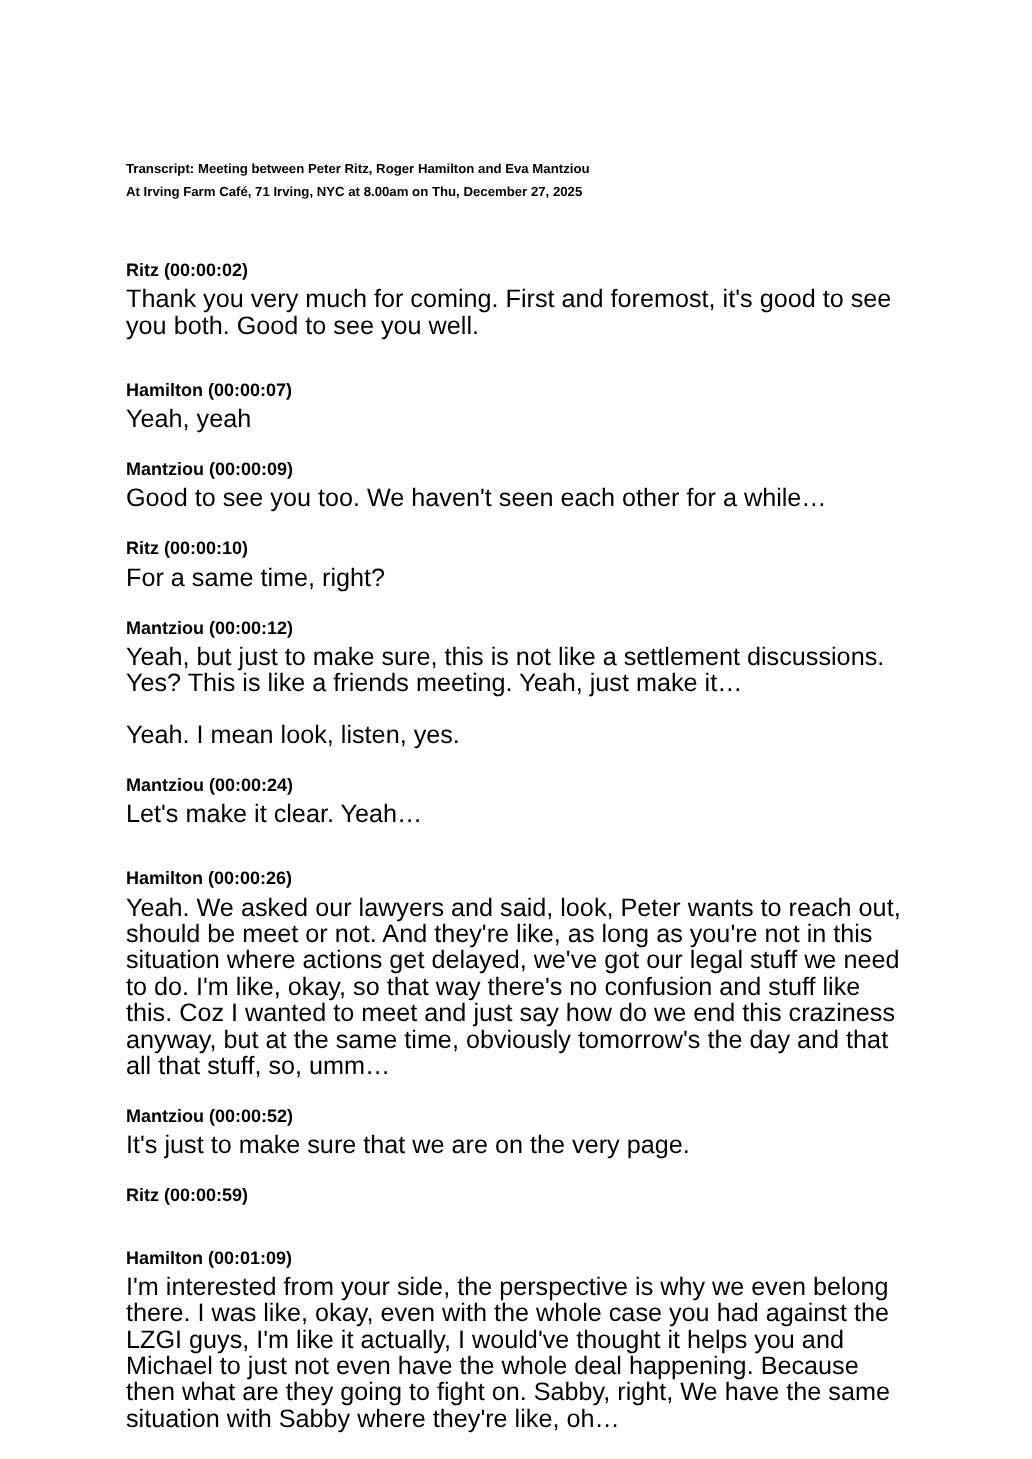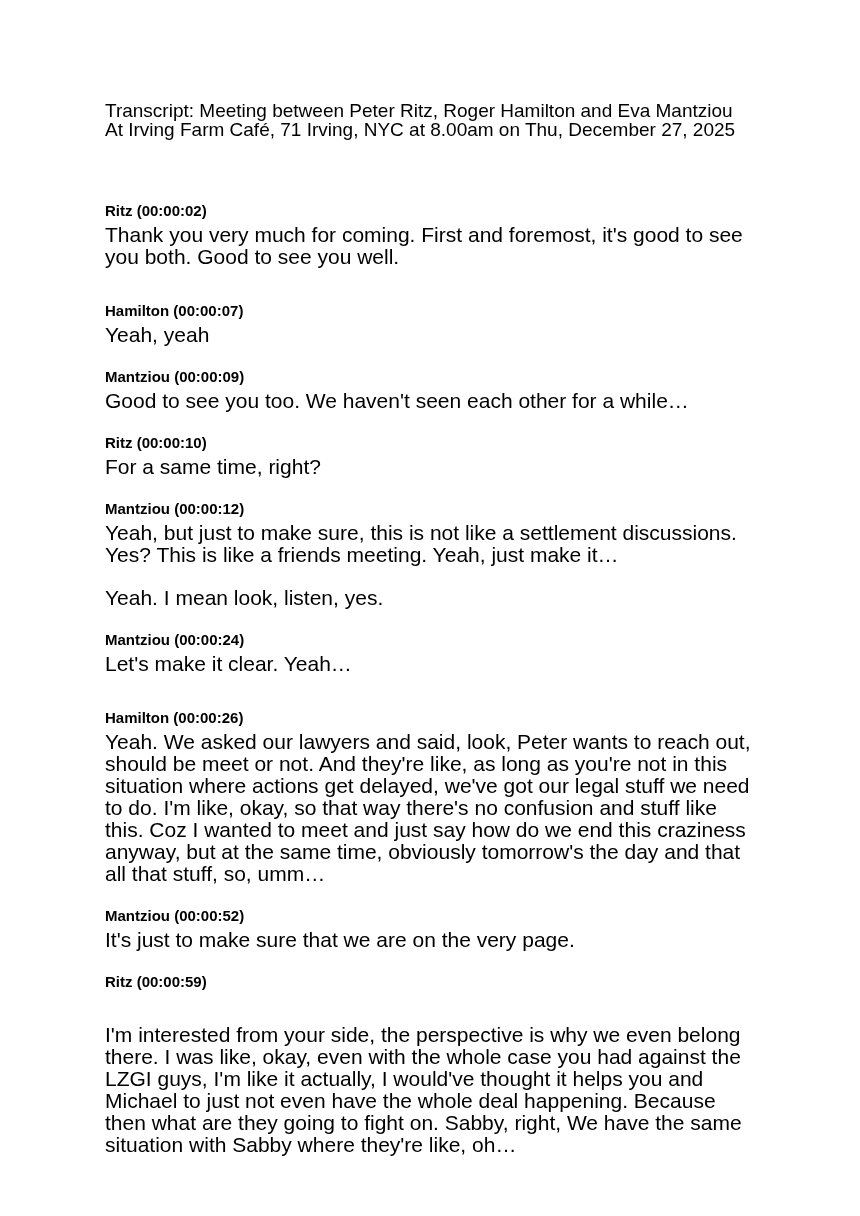--- a/index.html
+++ b/index.html
@@ -12,29 +12,30 @@
   .page {
     position: relative;
     width: 860px;
     height: 1216px;
     background: #ffffff;
     overflow: hidden;
     box-sizing: border-box;
     padding: 101px 105px 0 105px;
   }
   .doc-title {
-    font-size: 19px;
-    font-weight: normal;
+    font-size: 11px;
+    font-weight: bold;
     line-height: 19px;
     width: 660px;
+    margin-top: 31px;
   }
   .entries { }
   .entry { margin-top: 21px; }
   .entry.extra-gap { margin-top: 33px; }
-  .entry:first-child { margin-top: 62px; }
+  .entry:first-child { margin-top: 46px; }
   .entry-heading {
     font-size: 15px;
     font-weight: bold;
     line-height: 19px;
     margin: 0;
   }
   .entry-text {
     font-size: 21px;
     font-weight: normal;
     line-height: 22px;
@@ -84,16 +85,17 @@
     <p class="entry-text">Yeah. We asked our lawyers and said, look, Peter wants to reach out, should be meet or not. And they're like, as long as you're not in this situation where actions get delayed, we've got our legal stuff we need to do. I'm like, okay, so that way there's no confusion and stuff like this. Coz I wanted to meet and just say how do we end this craziness anyway, but at the same time, obviously tomorrow's the day and that all that stuff, so, umm…</p>
   </div>
       <div class="entry">
     <p class="entry-heading"><span>Mantziou</span> <span>(00:00:52)</span></p>
     <p class="entry-text">It's just to make sure that we are on the very page.</p>
   </div>
       <div class="entry">
     <p class="entry-heading"><span>Ritz</span> <span>(00:00:59)</span></p>
   </div>
       <div class="entry extra-gap">
+    <p class="entry-heading"><span>Hamilton</span> <span>(00:01:09)</span></p>
     <p class="entry-text">I'm interested from your side, the perspective is why we even belong there. I was like, okay, even with the whole case you had against the LZGI guys, I'm like it actually, I would've thought it helps you and Michael to just not even have the whole deal happening. Because then what are they going to fight on. Sabby, right, We have the same situation with Sabby where they're like, oh…</p>
   </div>
     </div>
 </div>
 
 </body></html>

